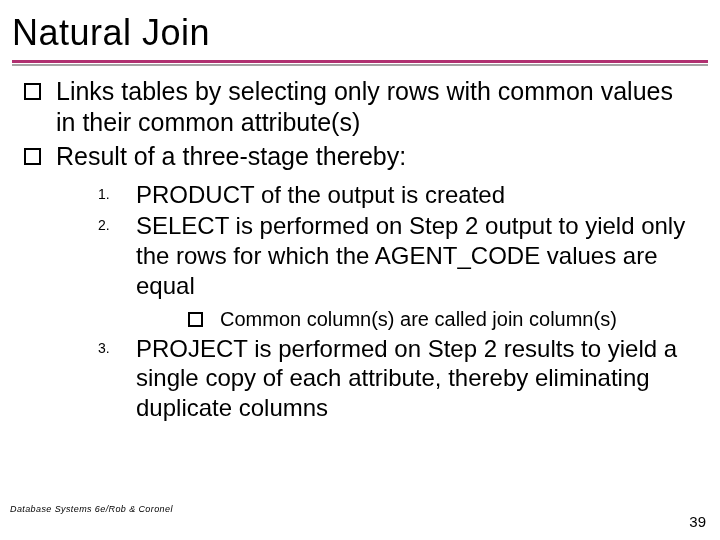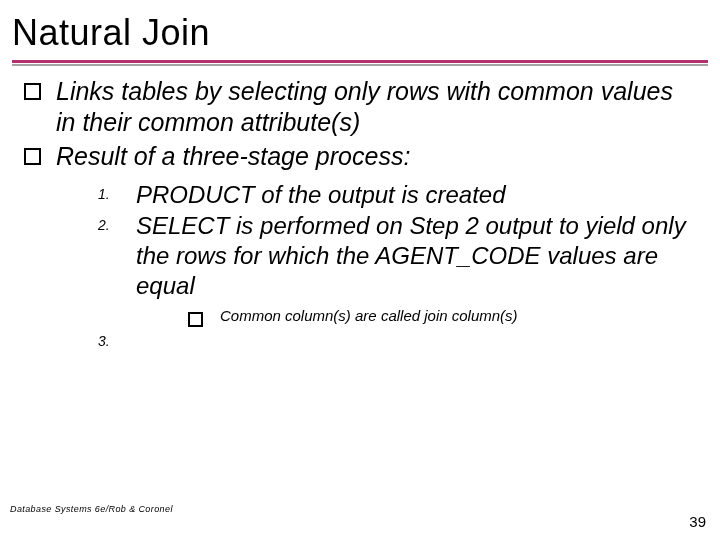--- a/index.html
+++ b/index.html
@@ -26,21 +26,20 @@
   .rule {
     margin: 0 12px 0 12px;
     border: none;
     border-top: 3px solid #b03070;
     border-bottom: 2px solid #a4a4a4;
     height: 0;
     padding-top: 1px;
   }
   .content {
     padding: 10px 28px 0 22px;
-    font-style: italic;
   }
   .bullets-l1 {
     list-style: none;
     font-size: 25px;
     line-height: 1.22;
   }
   .bullets-l1 > li {
     position: relative;
     padding-left: 34px;
     margin-bottom: 4px;
@@ -68,21 +67,21 @@
   }
   .numlist > li .num {
     position: absolute;
     left: 0;
     top: 6px;
     font-size: 14px;
   }
   .sub-bullets {
     list-style: none;
     margin: 6px 0 0 50px;
-    font-size: 15px;
+    font-size: 20px;
     line-height: 1.25;
   }
   .sub-bullets > li {
     position: relative;
     padding-left: 34px;
   }
   .sub-bullets > li::before {
     content: "";
     position: absolute;
     left: 2px;
@@ -116,39 +115,40 @@
 
   <div class="title">Natural Join</div>
   <hr class="rule">
 
   <div class="content">
     <ul class="bullets-l1">
       <li>
         <span>Links tables by selecting only rows with common values in their common attribute(s)</span>
       </li>
       <li>
-        <span>Result of a three-stage process:</span>
+        <span>Result of a three-stage thereby:</span>
 
         <ol class="numlist">
           <li>
             <span class="num">1.</span>
             <span>PRODUCT of the output is created</span>
           </li>
           <li>
             <span class="num">2.</span>
             <span>SELECT is performed on Step 2 output to yield only the rows for which the AGENT_CODE values are equal</span>
 
             <ul class="sub-bullets">
               <li>
                 <span>Common column(s) are called join column(s)</span>
               </li>
             </ul>
           </li>
           <li>
             <span class="num">3.</span>
+            <span>PROJECT is performed on Step 2 results to yield a single copy of each attribute, thereby eliminating duplicate columns</span>
           </li>
         </ol>
 
       </li>
     </ul>
   </div>
 
   <div class="footer-left">Database Systems 6e/Rob &amp; Coronel</div>
   <div class="footer-right">39</div>
 </div>

